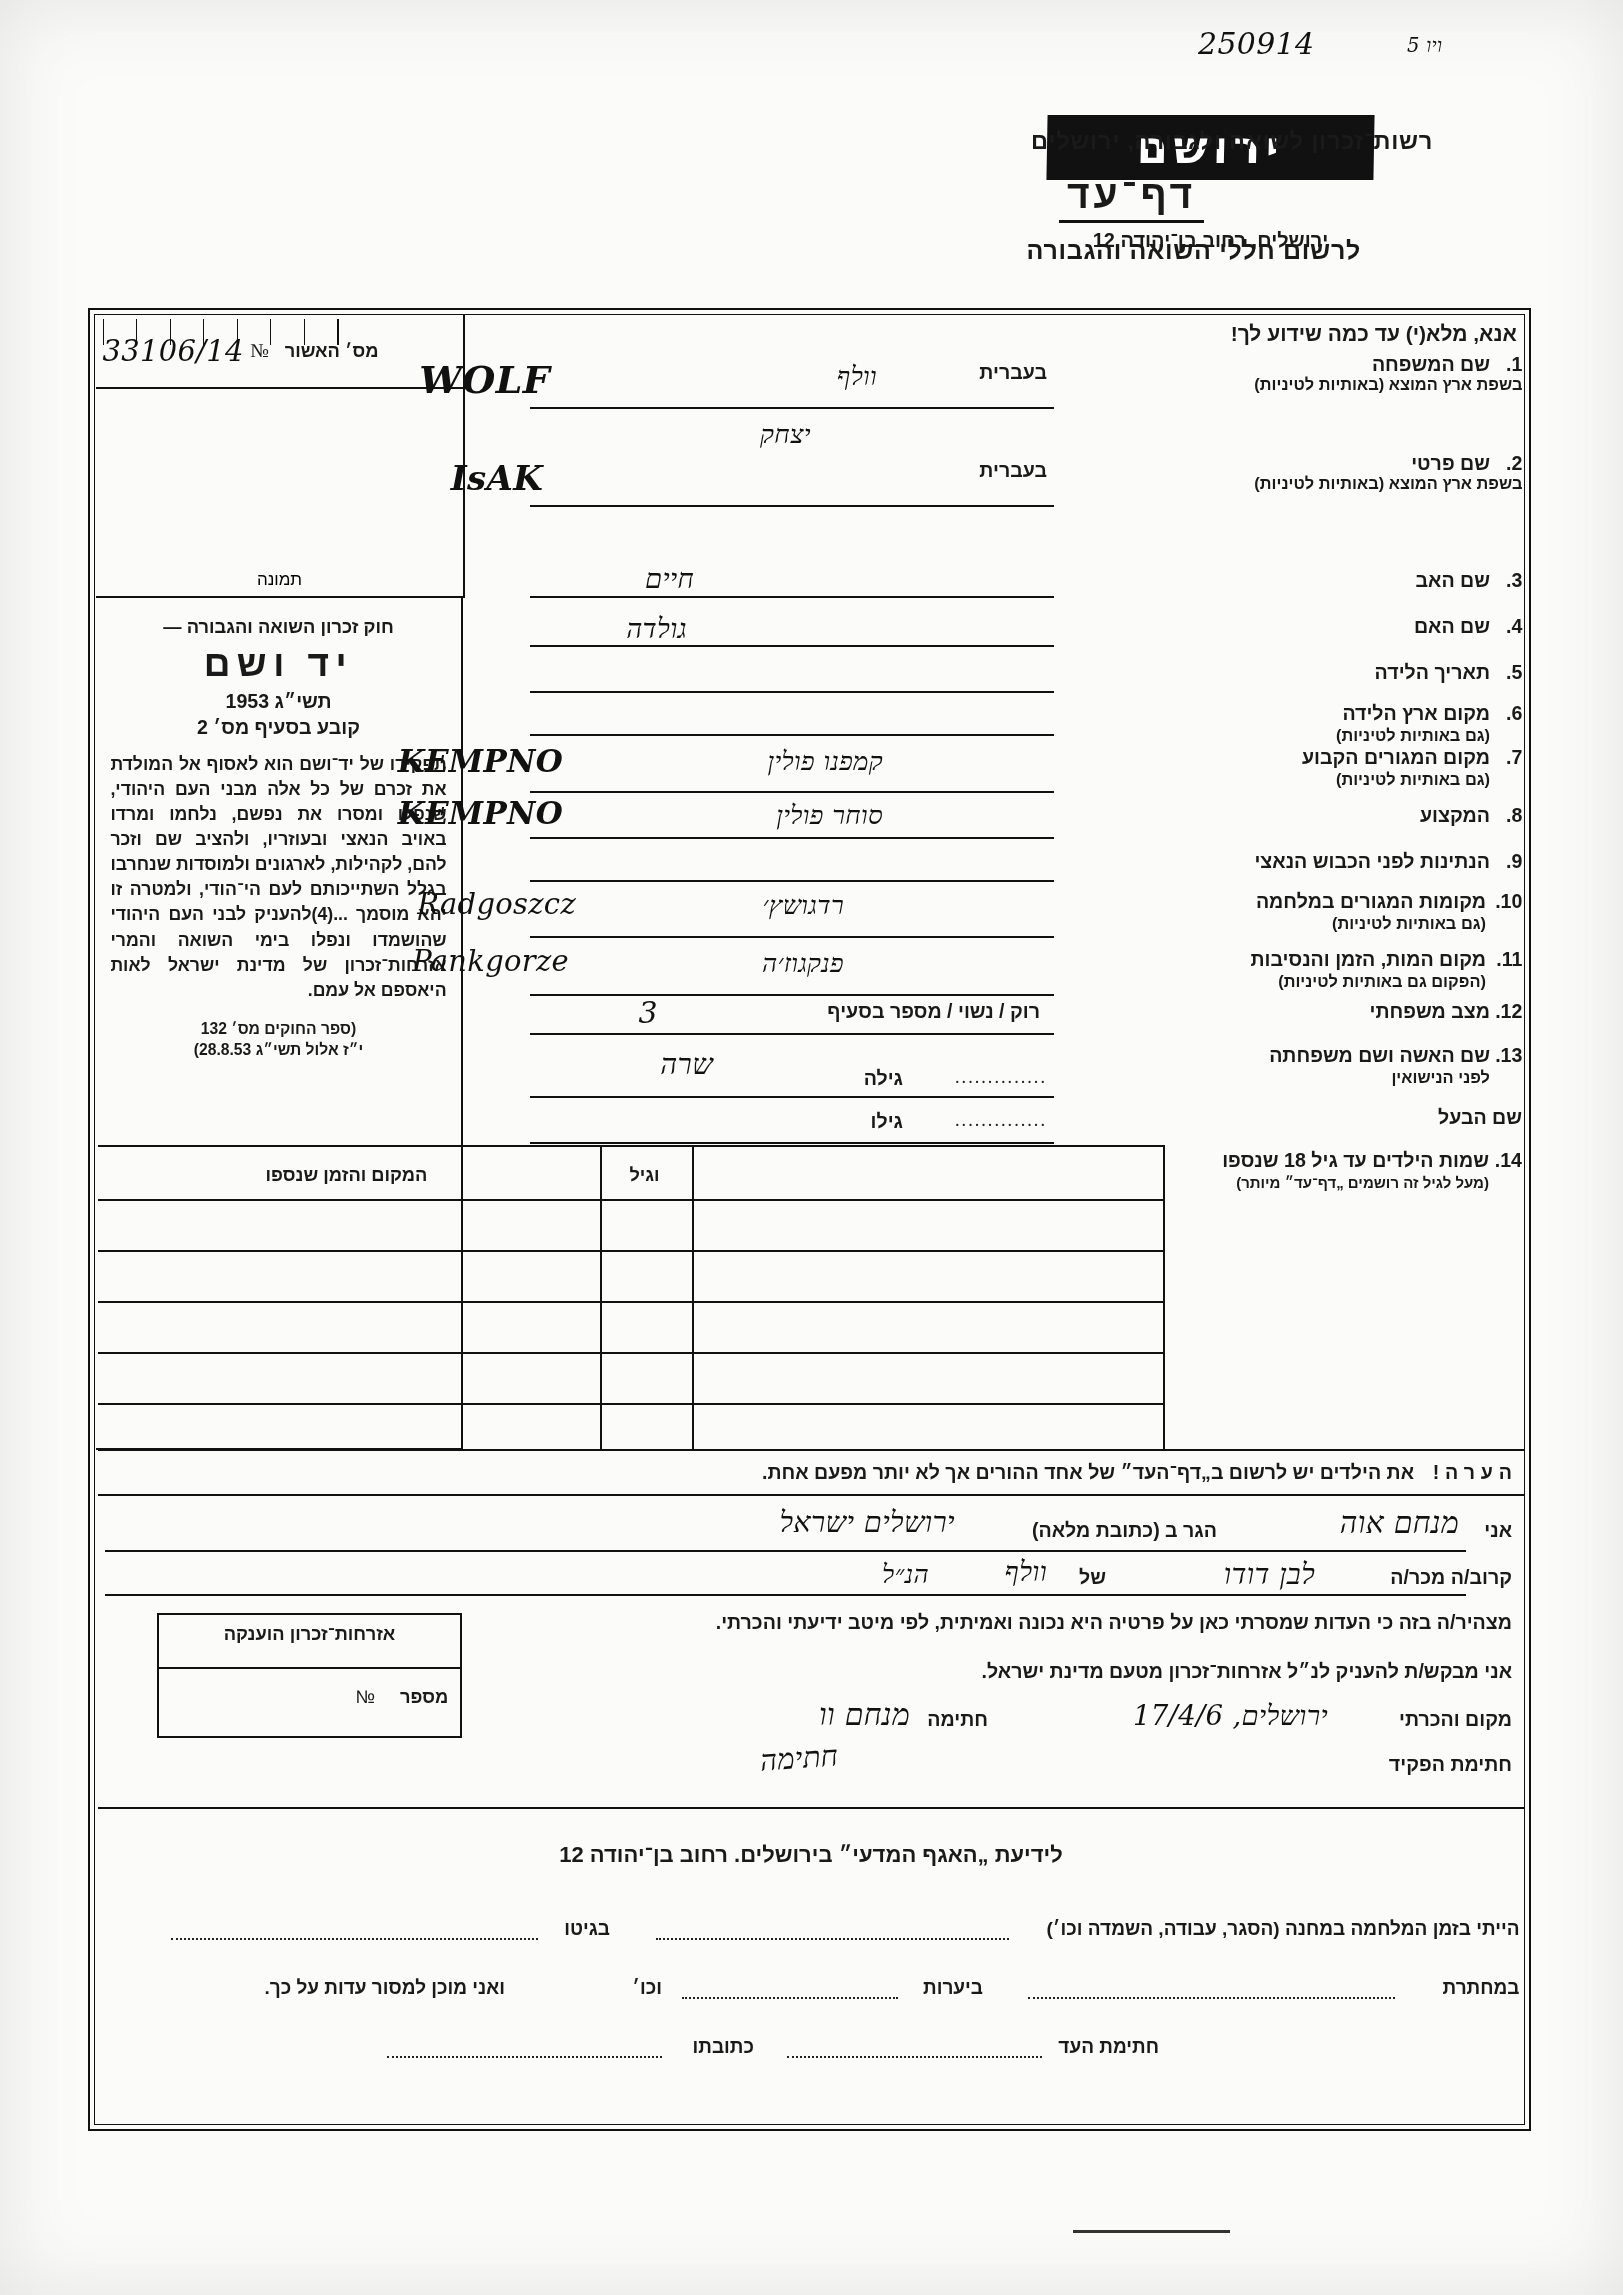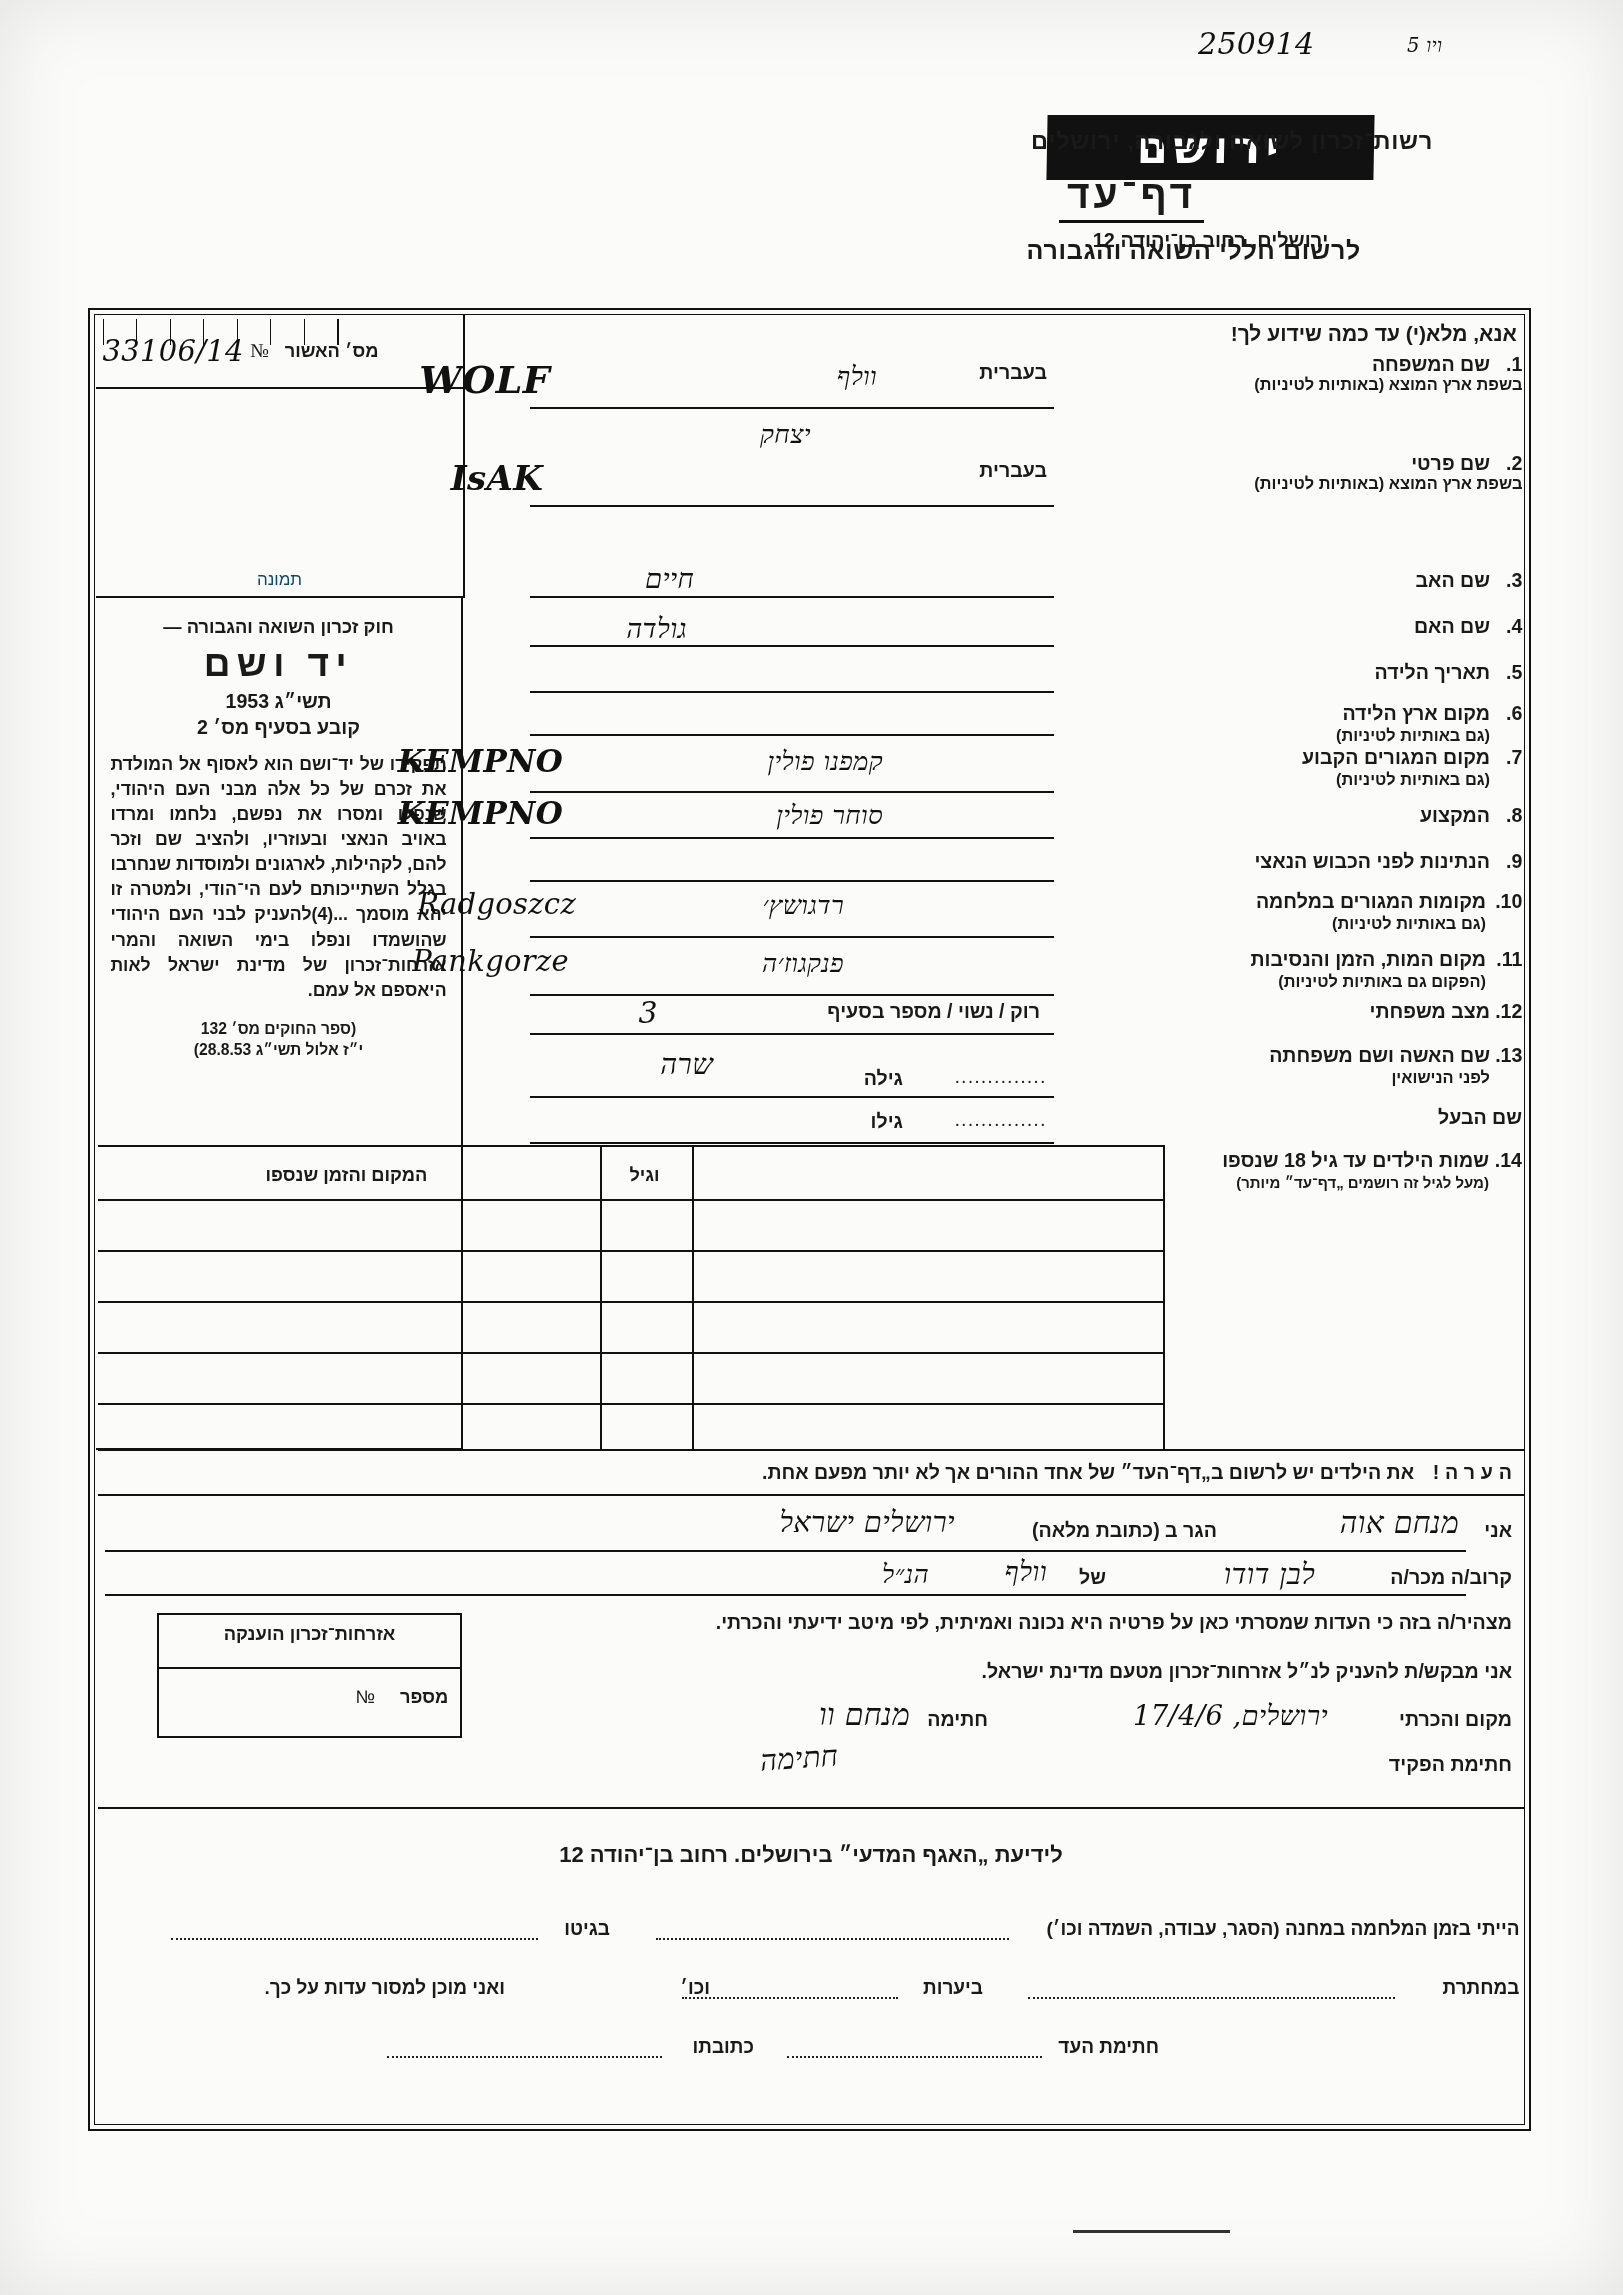--- a/index.html
+++ b/index.html
@@ -91,21 +91,21 @@
     top:315px; left:96px;
     width:367px; height:1136px;
     border-left:0;
   }
   #photo-box{
     position:absolute; top:0; left:0; width:367px; height:281px;
     border-bottom:2px solid #111; border-right:2px solid #111;
   }
   #photo-label{
     position:absolute; top:255px; left:0; width:367px;
-    text-align:center; font-size:17px; color:#0c4a6e;
+    text-align:center; font-size:17px; color:#000000;
   }
   #approval-box{
     position:absolute; top:0; left:0; width:367px; height:72px;
     border-bottom:2px solid #111; border-right:2px solid #111;
     display:flex; align-items:center; justify-content:flex-end;
   }
   #approval-label{
     font-size:18.3px; font-weight:bold; padding-left:9.2px; padding-right:5.2px;
   }
   #approval-no{
@@ -440,21 +440,21 @@
 
     <div class="b-line" style="top:85px; right:6.5px;">הייתי בזמן המלחמה במחנה (הסגר, עבודה, השמדה וכו׳)</div>
     <div class="dotline" style="top:105px; right:517px; width:353px;"></div>
     <div class="b-line" style="top:85px; right:916px;">בגיטו</div>
     <div class="dotline" style="top:105px; right:988px; width:367px;"></div>
 
     <div class="b-line" style="top:144px; right:6.5px;">במחתרת</div>
     <div class="dotline" style="top:164px; right:131px; width:367px;"></div>
     <div class="b-line" style="top:144px; right:543px;">ביערות</div>
     <div class="dotline" style="top:164px; right:628px; width:216px;"></div>
-    <div class="b-line" style="top:144px; right:816px;">וכו׳</div>
+    <div class="b-line" style="top:144px; right:864px;">וכו׳</div>
     <div class="b-line" style="top:144px; right:1021px;">ואני מוכן למסור עדות על כך.</div>
 
     <div class="b-line" style="top:203px; right:367px;">חתימת העד</div>
     <div class="dotline" style="top:223px; right:484px; width:255px;"></div>
     <div class="b-line" style="top:203px; right:772px;">כתובתו</div>
     <div class="dotline" style="top:223px; right:864px; width:275px;"></div>
   </div>
 
   <div id="tear"></div>
 </div>

